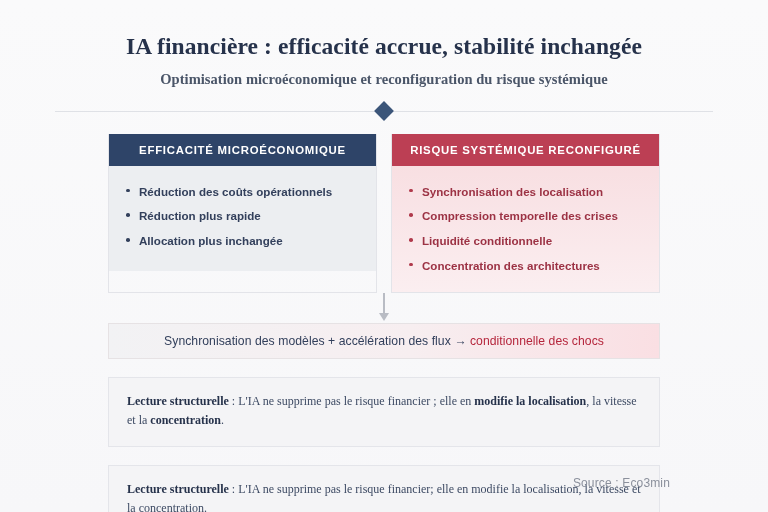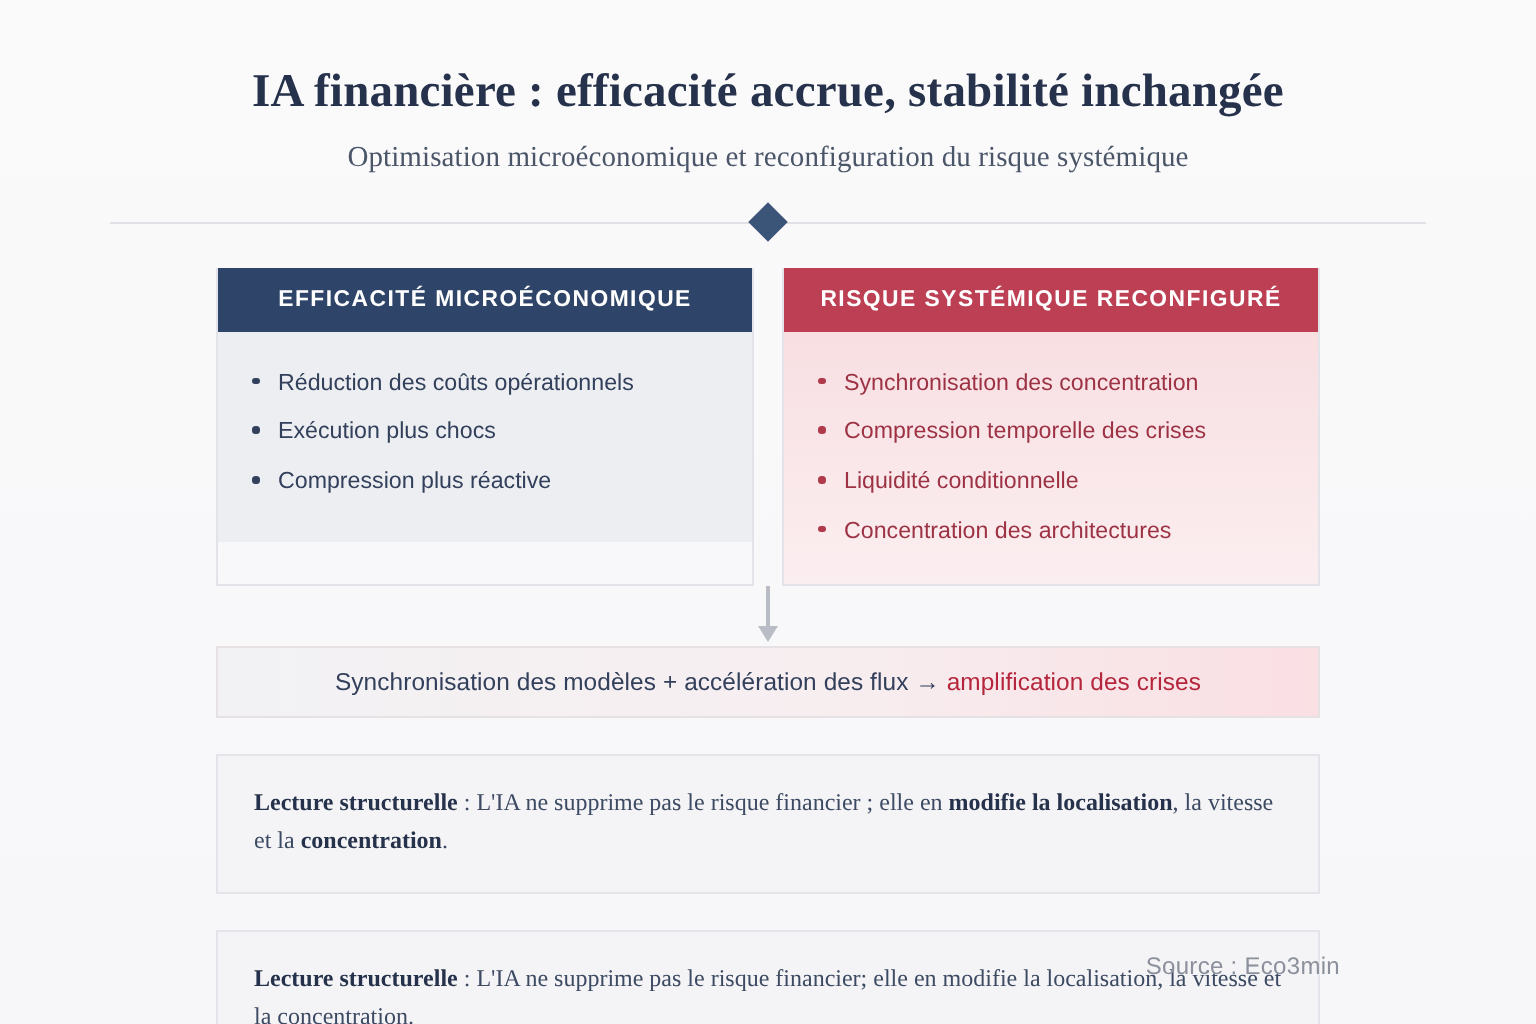--- a/index.html
+++ b/index.html
@@ -36,21 +36,21 @@
     font-size: 23.5px;
     font-weight: 700;
     letter-spacing: 0.1px;
     color: #26324b;
     line-height: 1.2;
   }
 
   .subtitle {
     font-family: "Liberation Serif", "DejaVu Serif", serif;
     font-size: 14.5px;
-    font-weight: 400;
+    font-weight: 700;
     color: #4a5568;
     margin-top: 11px;
     letter-spacing: 0.05px;
     text-align: center;
   }
 
   
   .divider-wrap {
     position: relative;
     margin: 16px auto 0;
@@ -112,21 +112,21 @@
   }
 
   .panel-left .panel-body {
     background: #eceef1;
   }
 
   .panel-right .panel-body {
     background: linear-gradient(180deg, #f8dfe2 0%, #fbeef0 100%);
   }
 
-  .panel-body ul { list-style: none; }
+  .panel-body ul { list-style: none; font-weight: bold; }
 
   .panel-body li {
     font-family: "Liberation Sans", "DejaVu Sans", sans-serif;
     font-size: 11.6px;
     line-height: 1.35;
     padding: 4.5px 0 4.5px 14px;
     position: relative;
   }
 
   .panel-body li::before {
@@ -234,47 +234,47 @@
     <div class="divider-diamond"></div>
   </div>
 
   <div class="panels">
 
     <div class="panel panel-left">
       <div class="panel-header">EFFICACITÉ MICROÉCONOMIQUE</div>
       <div class="panel-body">
         <ul>
           <li>Réduction des coûts opérationnels</li>
-          <li>Exécution plus chocs</li>
-          <li>Compression plus réactive</li>
+          <li>Réduction plus rapide</li>
+          <li>Allocation plus inchangée</li>
         </ul>
       </div>
     </div>
 
     <div class="panel panel-right">
       <div class="panel-header">RISQUE SYSTÉMIQUE RECONFIGURÉ</div>
       <div class="panel-body">
         <ul>
-          <li>Synchronisation des concentration</li>
+          <li>Synchronisation des localisation</li>
           <li>Compression temporelle des crises</li>
           <li>Liquidité conditionnelle</li>
           <li>Concentration des architectures</li>
         </ul>
       </div>
     </div>
 
   </div>
 
   <div class="arrow-wrap">
     <div class="arrow-stem"></div>
     <div class="arrow-head"></div>
   </div>
 
   <div class="band">
-    <span>Synchronisation des modèles + accélération des flux → </span><span class="accent">amplification des crises</span>
+    <span>Synchronisation des modèles + accélération des flux → </span><span class="accent">conditionnelle des chocs</span>
   </div>
 
   <div class="readbox">
     <strong>Lecture structurelle</strong><span> : </span><span>L'IA ne supprime pas le risque financier ; elle en </span><strong>modifie la localisation</strong><span>, la vitesse et la </span><strong>concentration</strong><span>.</span>
   </div>
 
   <div class="readbox">
     <strong>Lecture structurelle</strong><span> : </span><span>L'IA ne supprime pas le risque financier; elle en modifie la localisation, la vitesse et la concentration.</span>
   </div>
 

